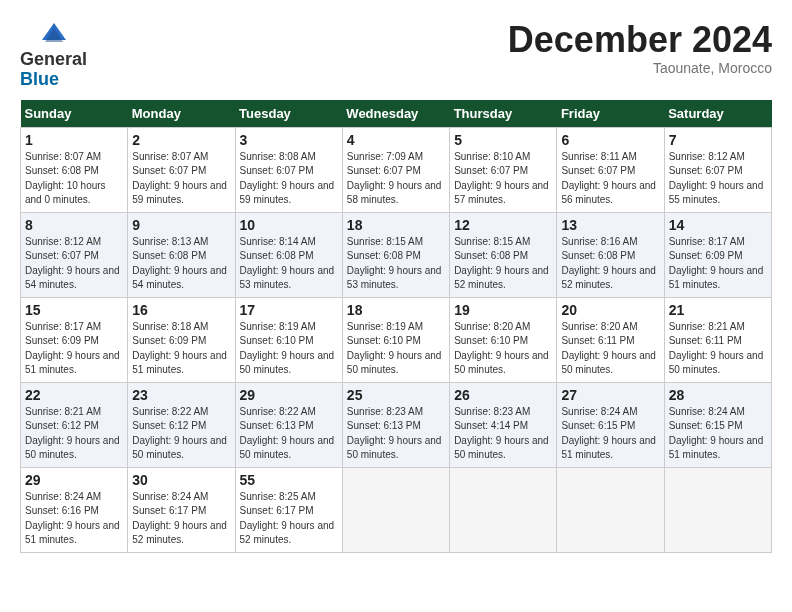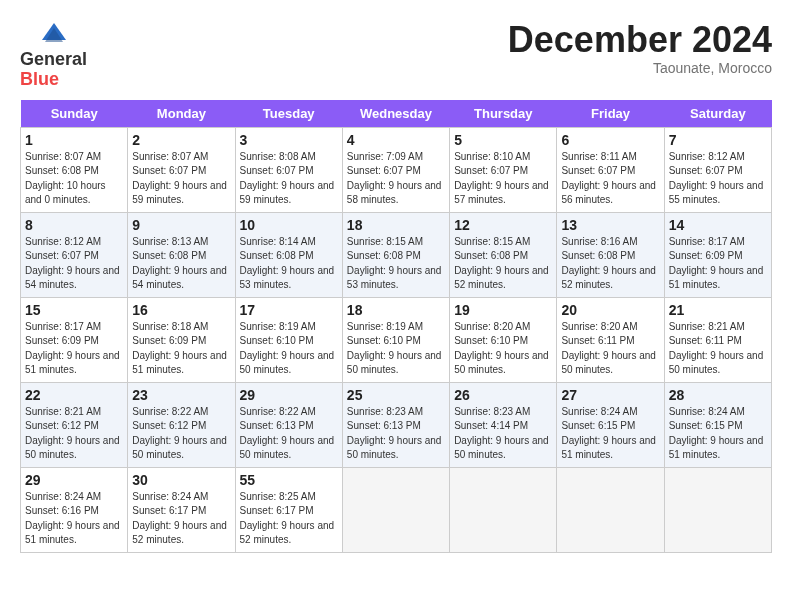--- a/index.html
+++ b/index.html
@@ -20,21 +20,21 @@
       display: flex;
       align-items: center;
       flex-direction: column;
     }
     .logo-text {
       font-size: 18px;
       font-weight: bold;
       line-height: 1.1;
     }
     .logo-general { color: #333; }
-    .logo-blue { color: #ef4444; }
+    .logo-blue { color: #0369a1; }
     .logo-icon {
       width: 30px;
       height: 30px;
     }
     .title-block {
       text-align: right;
     }
     .month-title {
       font-size: 36px;
       font-weight: bold;
@@ -44,24 +44,24 @@
     .location {
       font-size: 14px;
       color: #737373;
     }
     table {
       width: 100%;
       border-collapse: collapse;
       font-size: 10.5px;
     }
     thead th {
-      background: #8b5cf6;
+      background: #14532d;
       color: #fff;
       padding: 6px 4px;
-      text-align: center;
+      text-align: left;
       font-size: 13px;
       font-weight: bold;
     }
     tbody td {
       border: 1px solid #ccc;
       vertical-align: top;
       padding: 4px;
       width: calc(100% / 7);
       min-height: 80px;
     }

